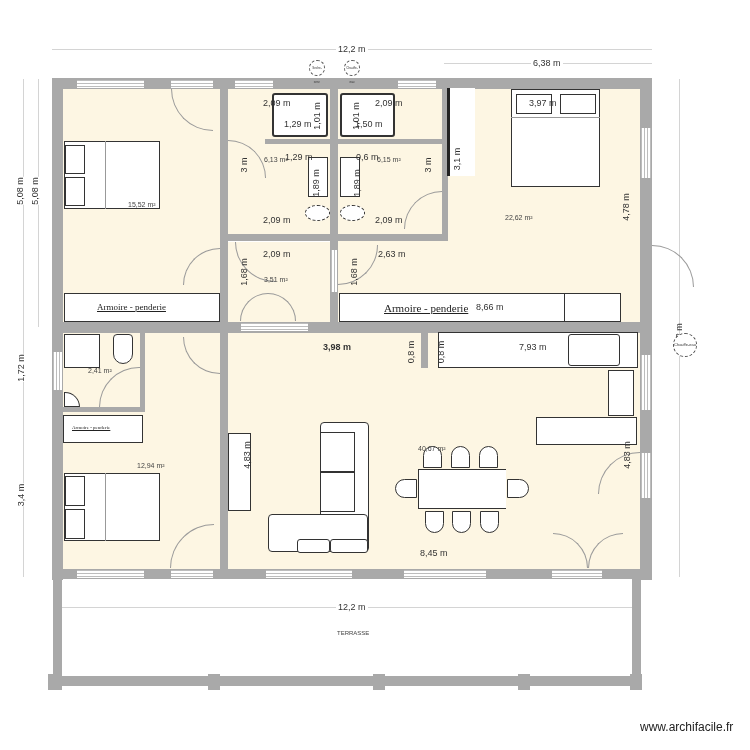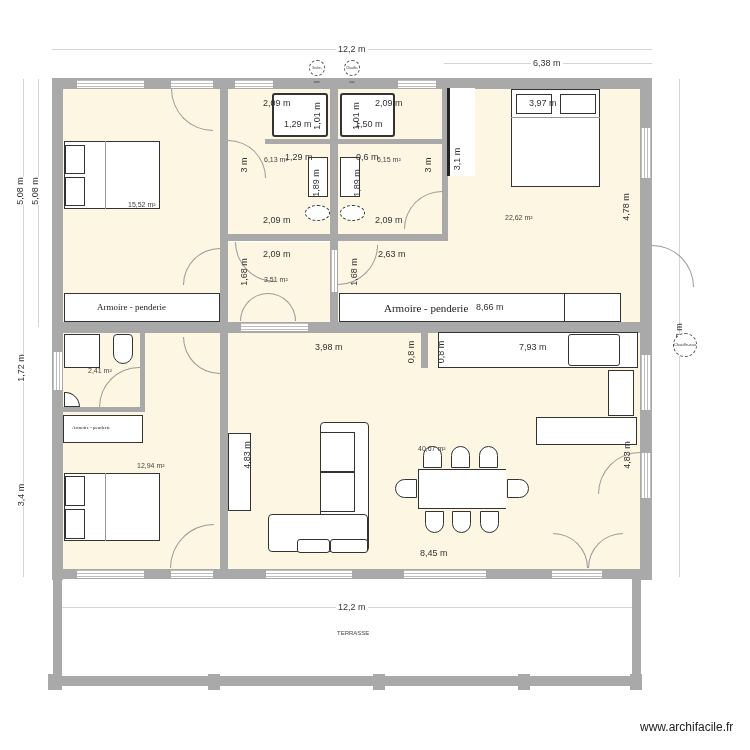--- a/index.html
+++ b/index.html
@@ -10,21 +10,21 @@
   .dimline { position:absolute; background:#d4d4d4; }
   .dim { position:absolute; font-size:9px; color:#333; white-space:nowrap; background:transparent; line-height:10px; }
   .dim.v { transform:rotate(-90deg); transform-origin:center center; }
   .area { position:absolute; font-size:7px; color:#444; white-space:nowrap; }
   .furn { position:absolute; background:#ffffff; border:1px solid #333; box-sizing:border-box; }
   .win { position:absolute; background:#ffffff; box-sizing:border-box;
          background-image: repeating-linear-gradient(to bottom, #bdbdbd 0 1px, #ffffff 1px 3px); }
   .winv { position:absolute; background:#ffffff; box-sizing:border-box;
          background-image: repeating-linear-gradient(to right, #bdbdbd 0 1px, #ffffff 1px 3px); }
   .door { position:absolute; box-sizing:border-box; border:1px solid #9a9a9a; }
-  .label { position:absolute; font-family:"Liberation Serif", serif; font-size:9px; color:#222; white-space:nowrap; }
+  .label { position:absolute; font-family:"Liberation Serif", serif; font-size:9px; color:#222; white-space:nowrap;text-decoration:underline; }
   .chair { position:absolute; background:#fff; border:1px solid #333; box-sizing:border-box; }
   .circle-tag { position:absolute; width:14px; height:14px; border:1px dashed #555; border-radius:50%; font-size:3px; text-align:center; line-height:14px; color:#333; background:#fff; }
   .watermark { position:absolute; font-size:12px; color:#222; }
 </style>
 </head>
 <body>
 
 <div class="dimline" style="left:52px;top:49px;width:600px;height:1px;"></div>
 <div class="dim" style="left:336px;top:44px;background:#fff;padding:0 2px;">12,2 m</div>
 <div class="dimline" style="left:444px;top:63px;width:208px;height:1px;"></div>
@@ -197,21 +197,21 @@
 <div class="dim v" style="left:446px;top:154px;">3,1 m</div>
 <div class="dim" style="left:529px;top:98px;">3,97 m</div>
 <div class="area" style="left:505px;top:214px;">22,62 m²</div>
 <div class="dim v" style="left:612px;top:202px;">4,78 m</div>
 <div class="dim" style="left:476px;top:302px;">8,66 m</div>
 
 <div class="area" style="left:128px;top:201px;">15,52 m²</div>
 <div class="area" style="left:88px;top:367px;">2,41 m²</div>
 <div class="area" style="left:137px;top:462px;">12,94 m²</div>
 
-<div class="dim" style="left:315px;top:342px;">3,98 m</div>
+<div class="dim" style="left:323px;top:342px;font-weight:bold;">3,98 m</div>
 <div class="dim v" style="left:400px;top:347px;">0,8 m</div>
 <div class="dim v" style="left:430px;top:347px;">0,8 m</div>
 <div class="dim" style="left:519px;top:342px;">7,93 m</div>
 <div class="dim v" style="left:233px;top:450px;">4,83 m</div>
 <div class="dim v" style="left:613px;top:450px;">4,83 m</div>
 <div class="area" style="left:418px;top:445px;">40,67 m²</div>
 <div class="dim" style="left:420px;top:548px;">8,45 m</div>
 
 <div class="watermark" style="left:640px;top:720px;">www.archifacile.fr</div>
 

